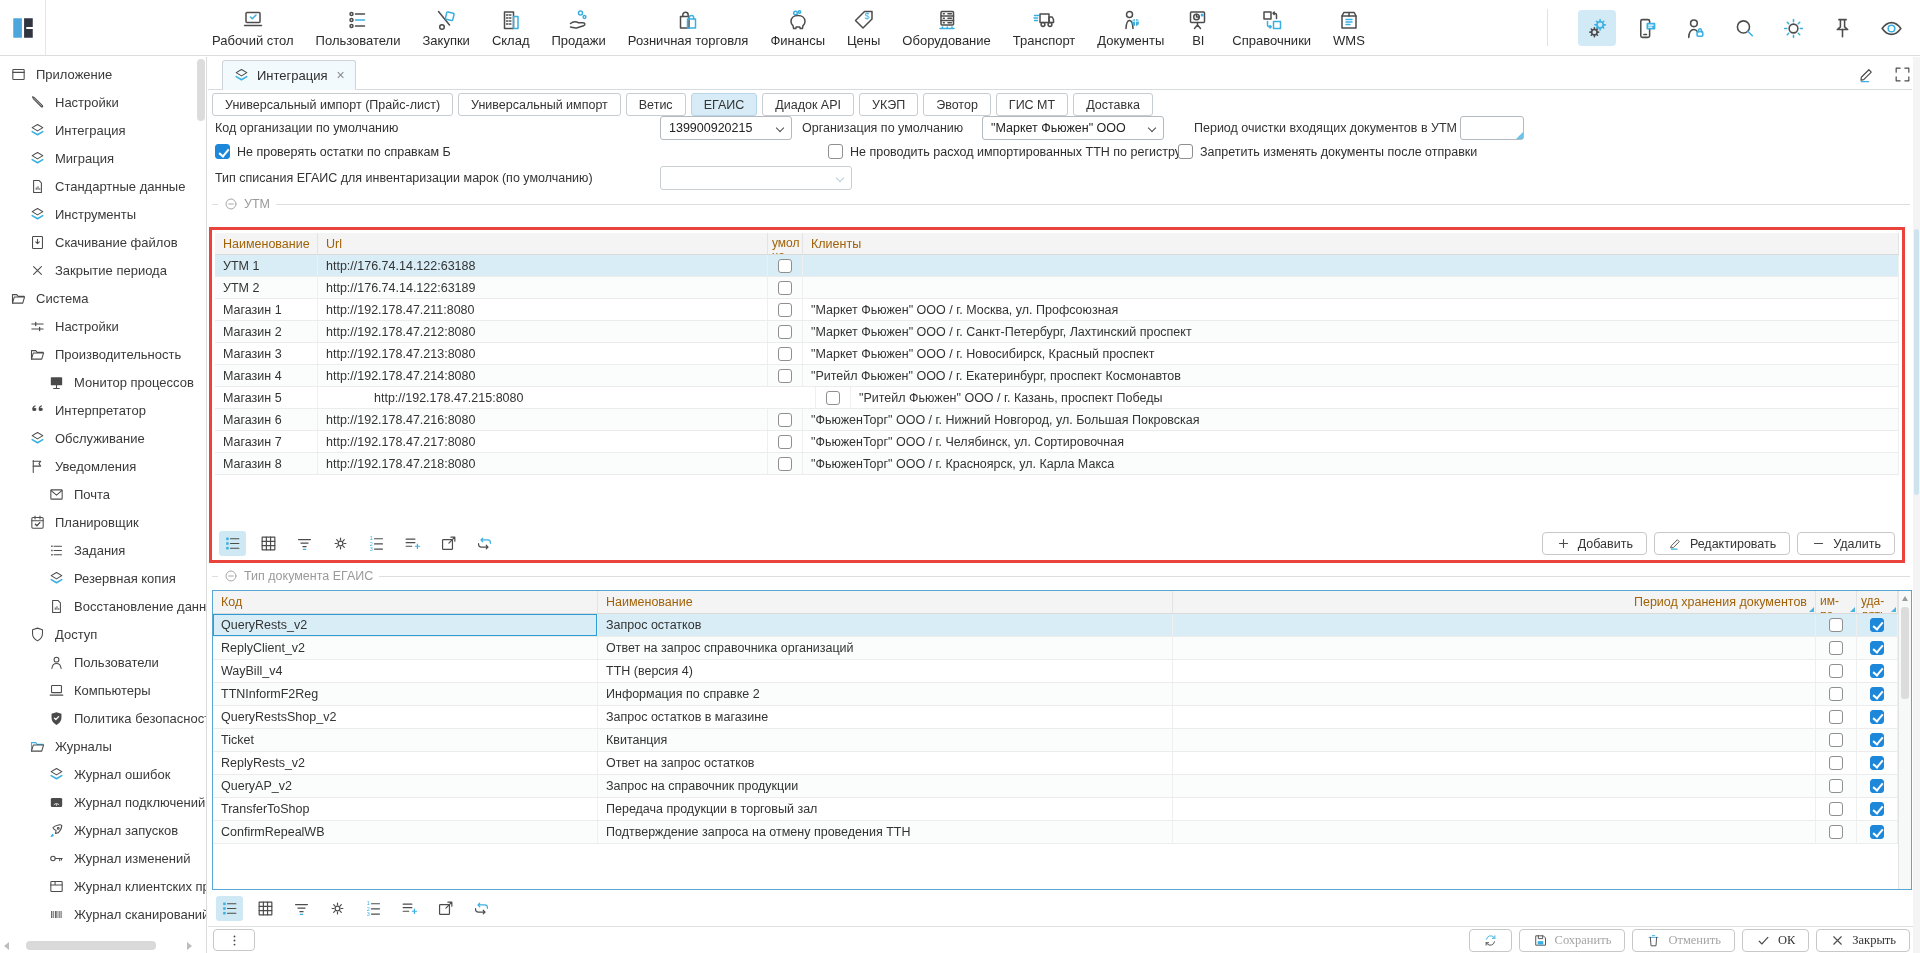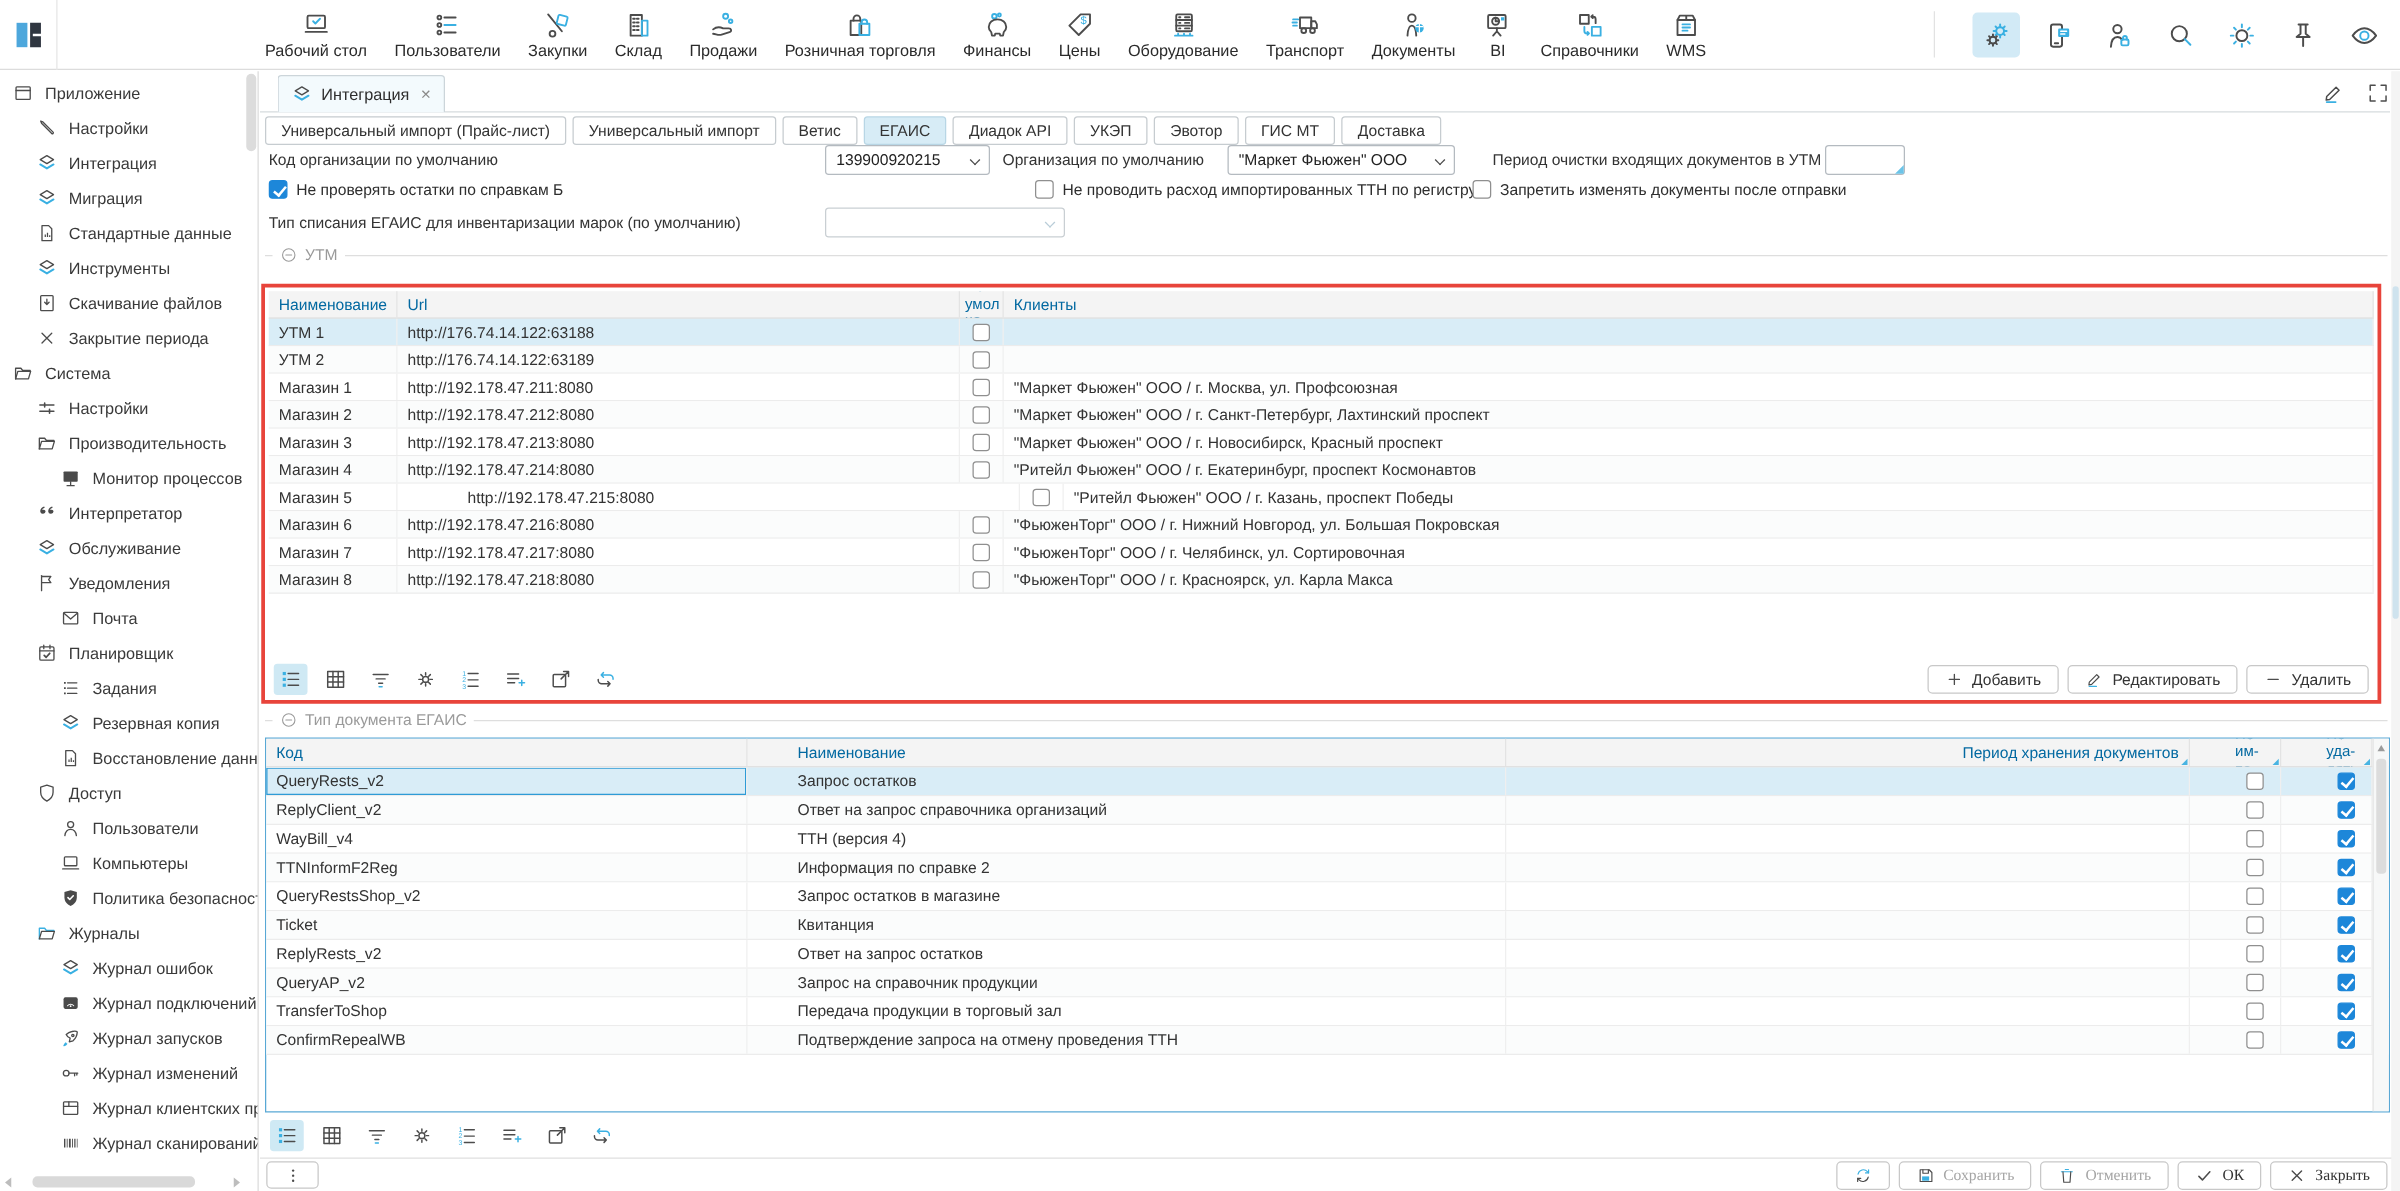--- a/index.html
+++ b/index.html
@@ -83,21 +83,21 @@
   .group .icn { width:14px; height:14px; }
   .group .icn svg { stroke:#9a9a9a; }
 
   .redb { position:absolute; left:1px; top:170px; width:1696px; height:336px; border:3px solid #e8443b; }
 
   .trow { display:flex; align-items:stretch; border-bottom:1px solid #ececec; background:#fff; }
   .trow.alt { background:#fbfcfc; }
   .trow.selrow { background:#d9edf7; }
   .tcell { font-size:12.5px; color:#333; padding:0 8px; display:flex; align-items:center; overflow:hidden; white-space:nowrap; border-right:1px solid #efefef; }
   .thead { background:#f4f4f4; border-bottom:1px solid #dadada; }
-  .thead .tcell { color:#0369a1; border-right:1px solid #e3e3e3; position:relative; }
+  .thead .tcell { color:#a16207; border-right:1px solid #e3e3e3; position:relative; }
   .wrapcell { white-space:pre-line !important; line-height:1.15; font-size:12px; padding:2px 4px; }
   .cc { justify-content:center; padding:0; }
   .ftri { position:absolute; right:1px; bottom:1px; width:0; height:0; border-left:5px solid transparent; border-bottom:5px solid #49b4e2; }
 
   .tbl1 { margin:3px 3px 0 3px; }
   .tbl1 .thead { height:54px; display:flex; }
   .tbl1 .trow { height:22px; }
 
   .utm-foot { position:absolute; left:7px; right:7px; bottom:4px; height:25px; display:flex; justify-content:space-between; align-items:center; }
 
@@ -107,21 +107,21 @@
   .tico.active { background:#cfe9f4; }
 
   .btn { height:23px; border:1px solid #c8c8c8; border-radius:4px; background:#fff; display:inline-flex; align-items:center; gap:7px;
     padding:0 13px; font-size:12.5px; color:#333; cursor:pointer; font-family:inherit; white-space:nowrap; }
   .btn .icn { width:15px; height:15px; }
   .btn.disabled { color:#a5a5a5; }
   .btngroup { display:flex; gap:7px; }
 
   .tbl2 { position:absolute; left:4px; top:533px; width:1700px; height:300px; border:1px solid #58a8d5; background:#fff; }
   .tbl2 .thead { height:62px; display:flex; }
-  .tbl2 .trow { height:23px; padding-right:13px;gap:32px; }
+  .tbl2 .trow { height:23px; padding-right:13px; }
   .tbl2 .thead.trow { padding-right:13px; }
   .selcell { box-shadow:inset 0 0 0 1px #2e9bd6; }
   .t2scroll { position:absolute; top:0; right:0; bottom:0; width:13px; background:#f7f8f8; border-left:1px solid #e3e3e3; }
   .t2scroll .up { position:absolute; left:3px; top:5px; width:0; height:0; border-left:3.5px solid transparent; border-right:3.5px solid transparent; border-bottom:5px solid #9b9b9b; }
   .t2scroll .thumb { position:absolute; left:2px; right:2px; top:16px; height:92px; background:#dcdcdc; border-radius:3px; }
 
   .toolbar2 { position:absolute; left:8px; top:839px; }
 
   .footer { position:absolute; left:0; right:0; top:869px; bottom:0; border-top:1px solid #e0e0e0; display:flex; align-items:center;
     justify-content:space-between; padding:0 10px 0 5px;font-family:Liberation Serif, serif; }

